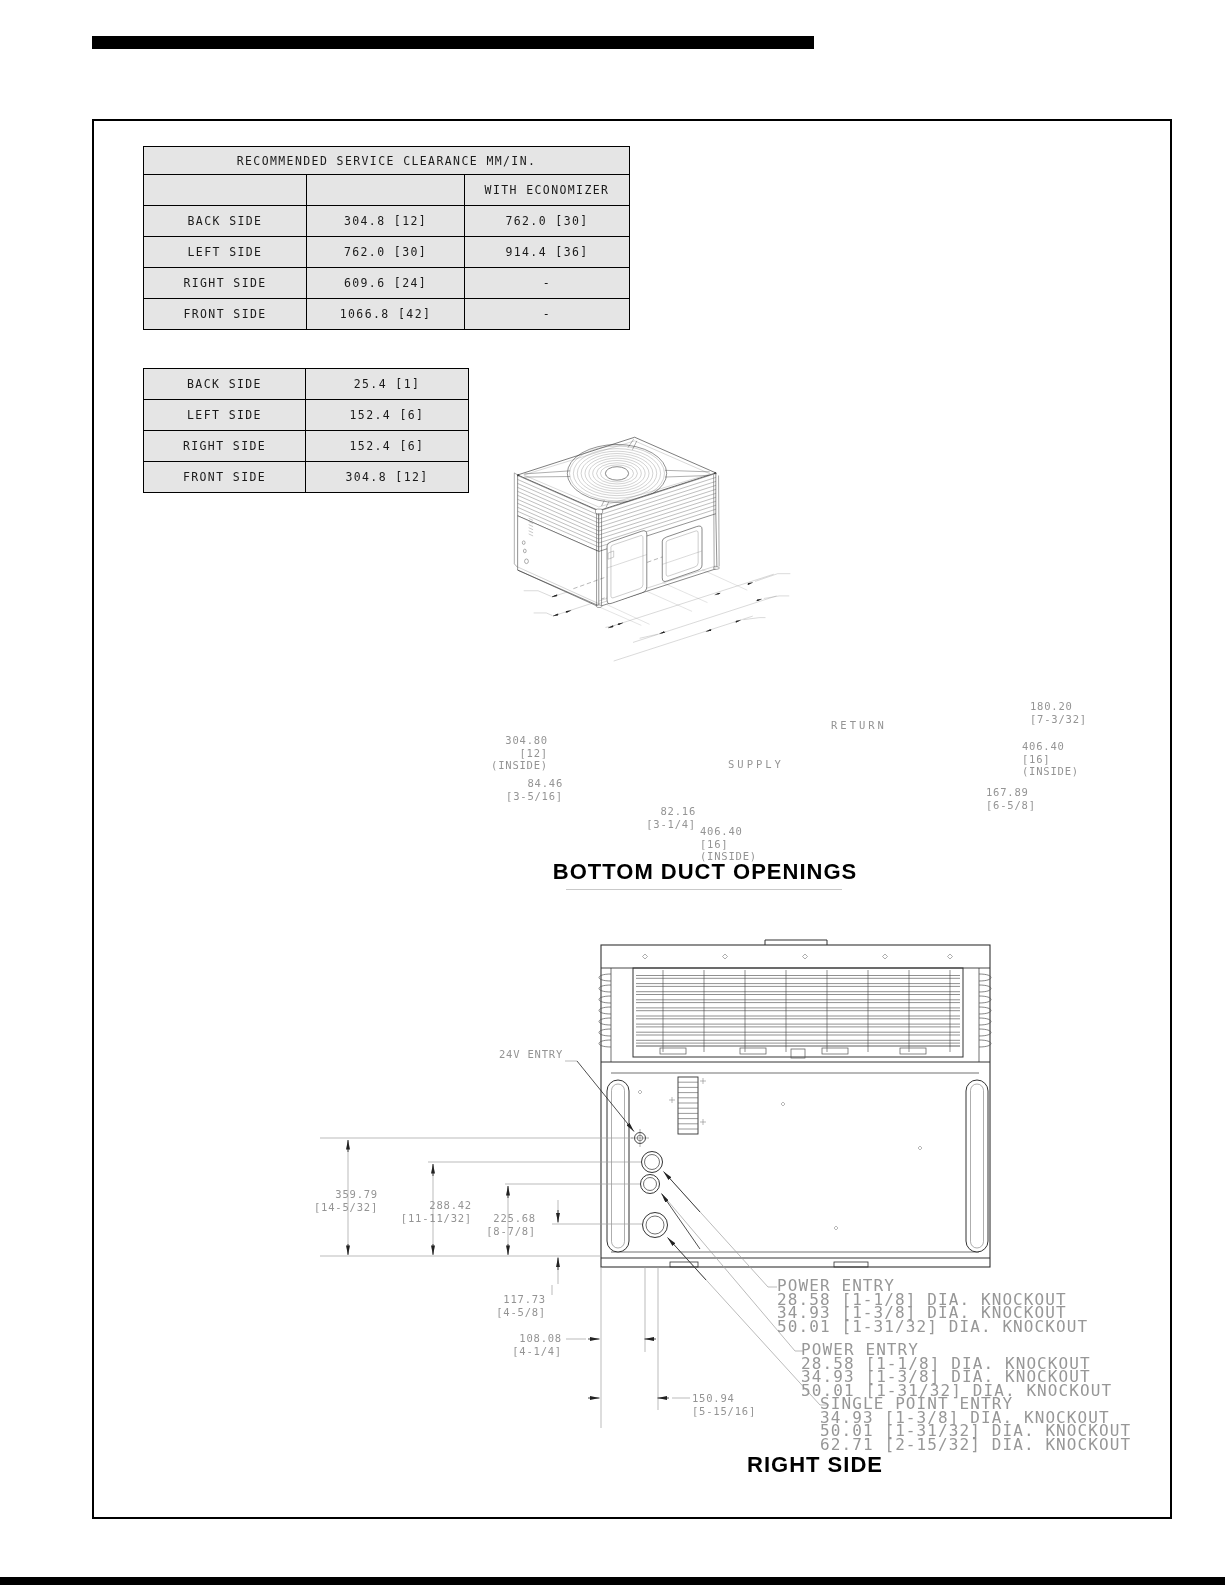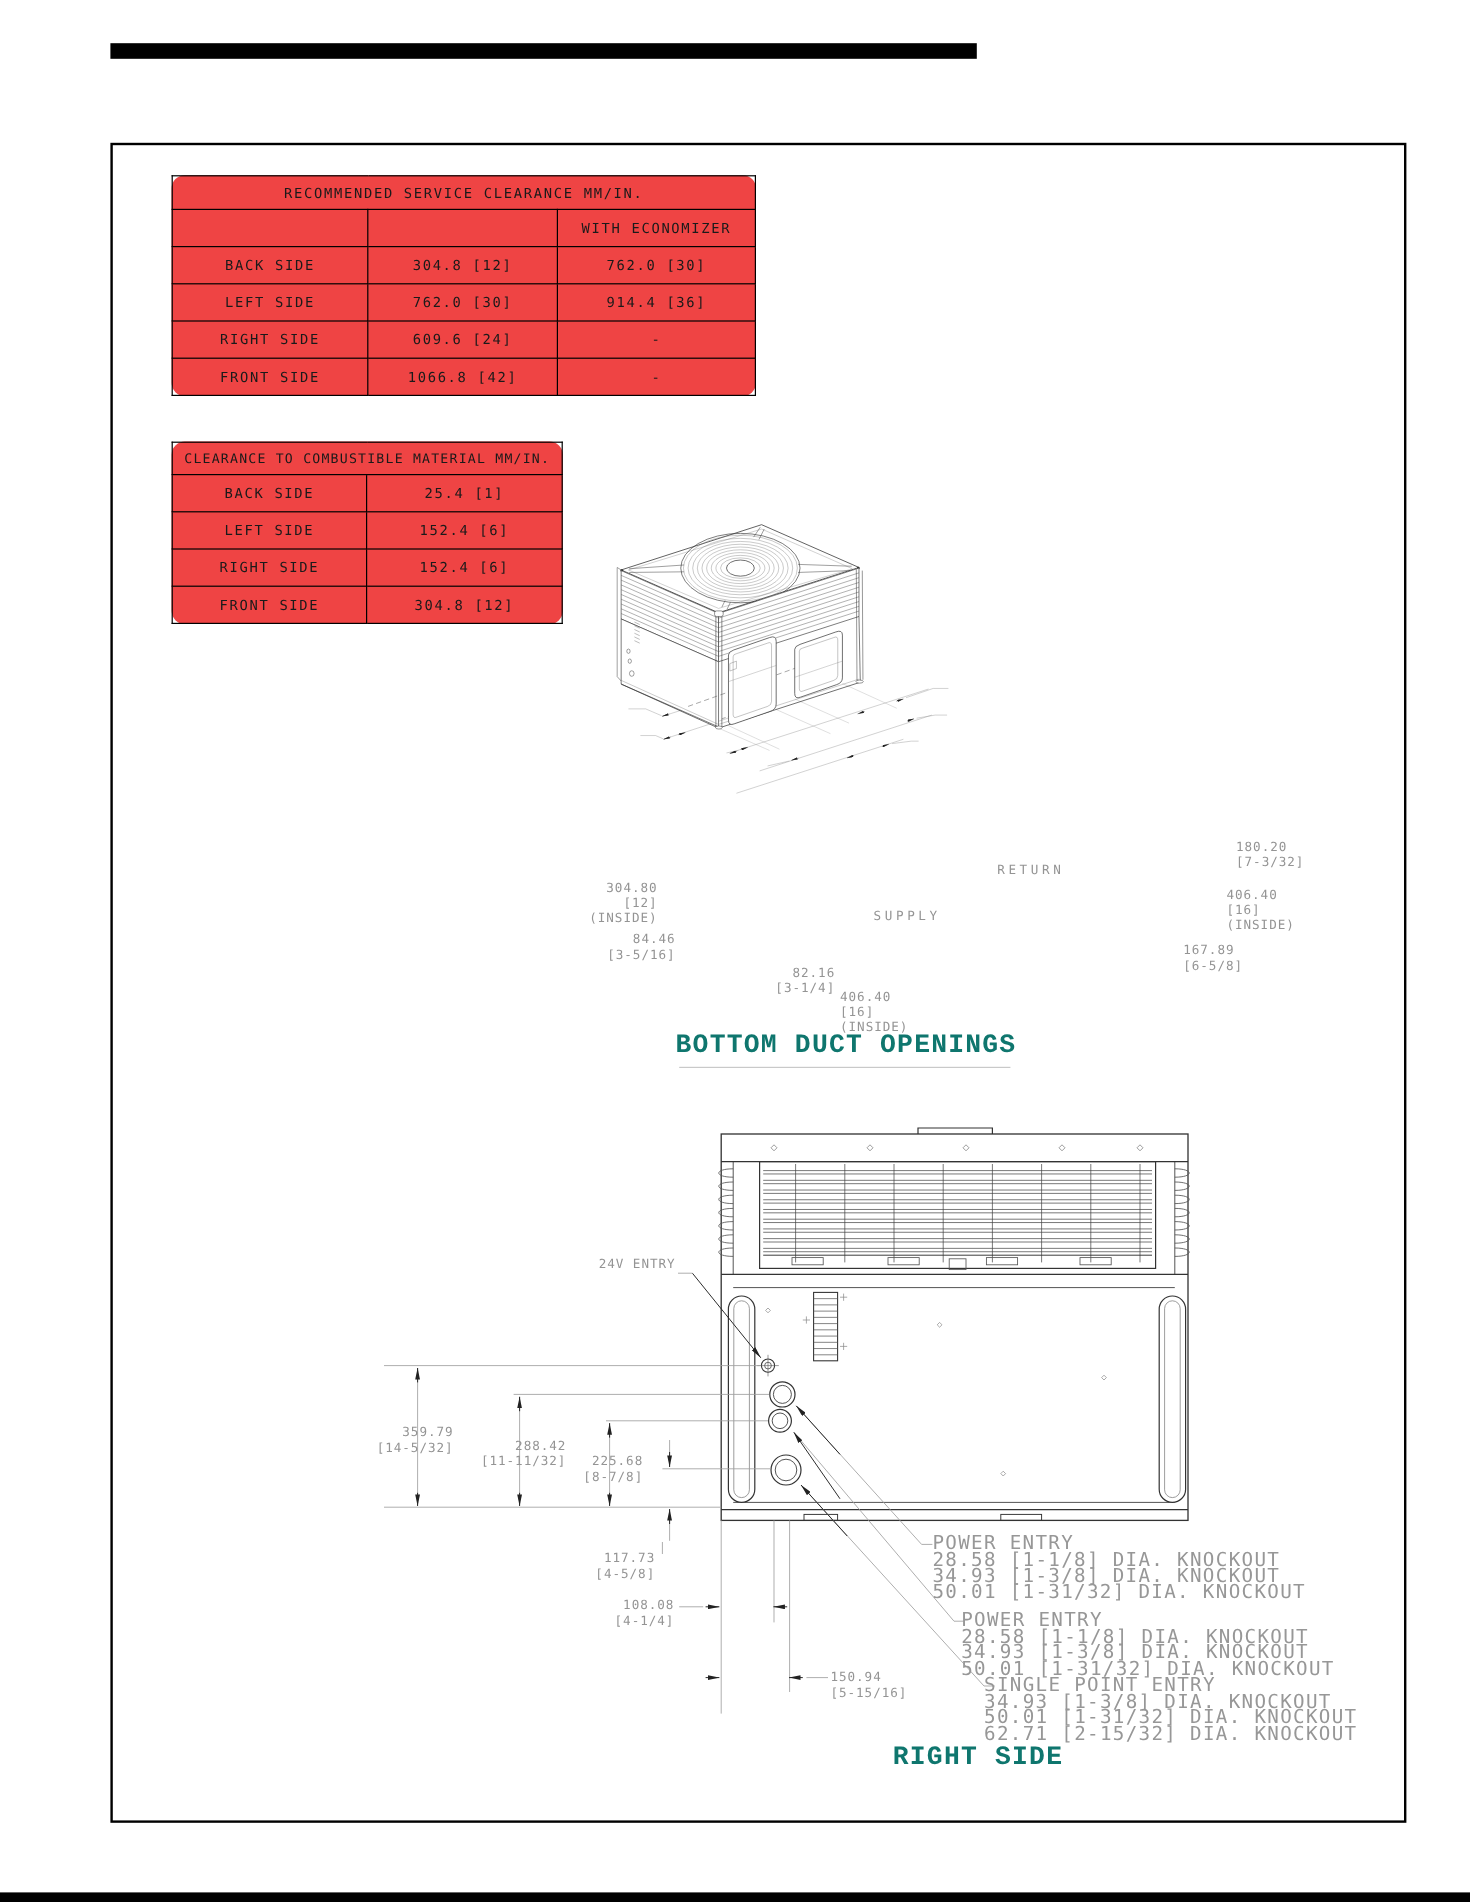--- a/index.html
+++ b/index.html
@@ -2,36 +2,36 @@
 <html><head>
 <meta charset="utf-8">
 <style>
   html,body{margin:0;padding:0;background:#fff;}
   .page{position:relative;width:1225px;height:1585px;background:#fff;overflow:hidden;
         font-family:"DejaVu Sans Mono", monospace;}
   .topbar{position:absolute;left:92px;top:36px;width:722px;height:13px;background:#000;}
   .bottombar{position:absolute;left:0;top:1577px;width:1225px;height:8px;background:#000;}
   .mainbox{position:absolute;left:92px;top:119px;width:1076px;height:1396px;border:2px solid #000;}
 
-  table.t{border-collapse:collapse;table-layout:fixed;position:absolute;background:#ef4444;border-radius:11px;}
+  table.t{border-collapse:collapse;table-layout:fixed;position:absolute;background:#e5e5e5;}
   table.t td{border:1.5px solid #000;text-align:center;vertical-align:middle;
              font-family:"DejaVu Sans Mono",monospace;font-size:11.5px;letter-spacing:1.4px;color:#1a1a1a;
              overflow:hidden;white-space:nowrap;padding:0;}
   #tbl1{left:143px;top:146px;width:486px;}
   #tbl2{left:143px;top:368px;width:325px;}
   #tbl1 td.title{height:27px;} #tbl1 td{height:30px;}
   #tbl2 td.title{height:26px;font-size:11px;letter-spacing:1px;} #tbl2 td{height:30px;}
 
   .dim{position:absolute;font-family:"DejaVu Sans Mono",monospace;font-size:10.5px;line-height:12.5px;
        letter-spacing:.8px;color:#949494;white-space:pre-line;}
   .dim.r{text-align:right;} .dim.c{text-align:left;}
   .blk{position:absolute;font-family:"DejaVu Sans Mono",monospace;font-size:16px;line-height:13.6px;
        letter-spacing:1.1px;color:#979797;white-space:pre-line;}
-  .figtitle{position:absolute;font-family:Liberation Mono, monospace;font-weight:bold;
-            font-size:22px;letter-spacing:1px;color:#0f766e;text-align:center;}
+  .figtitle{position:absolute;font-family:Liberation Sans, sans-serif;font-weight:bold;
+            font-size:22px;letter-spacing:1px;color:#000000;text-align:center;}
   .underline1{position:absolute;left:566px;top:889px;width:276px;height:1px;background:#c9c9c9;}
   svg{position:absolute;overflow:visible;}
 </style>
 </head>
 <body>
 
 <div class="page">
   <div class="topbar"></div>
   <div class="mainbox"></div>
 
@@ -72,23 +72,20 @@
     </tr>
   </tbody>
     </table>
 
   <table class="t" id="tbl2">
     <colgroup>
         <col style="width:162px">
         <col style="width:163px">
       </colgroup>
     <tbody>
-        <tr>
-          <td class="title" colspan="2">CLEARANCE TO COMBUSTIBLE MATERIAL MM/IN.</td>
-        </tr>
     <tr>
       <td>BACK SIDE</td>
       <td>25.4 [1]</td>
         </tr>
     <tr>
       <td>LEFT SIDE</td>
       <td>152.4 [6]</td>
         </tr>
     <tr>
       <td>RIGHT SIDE</td>

